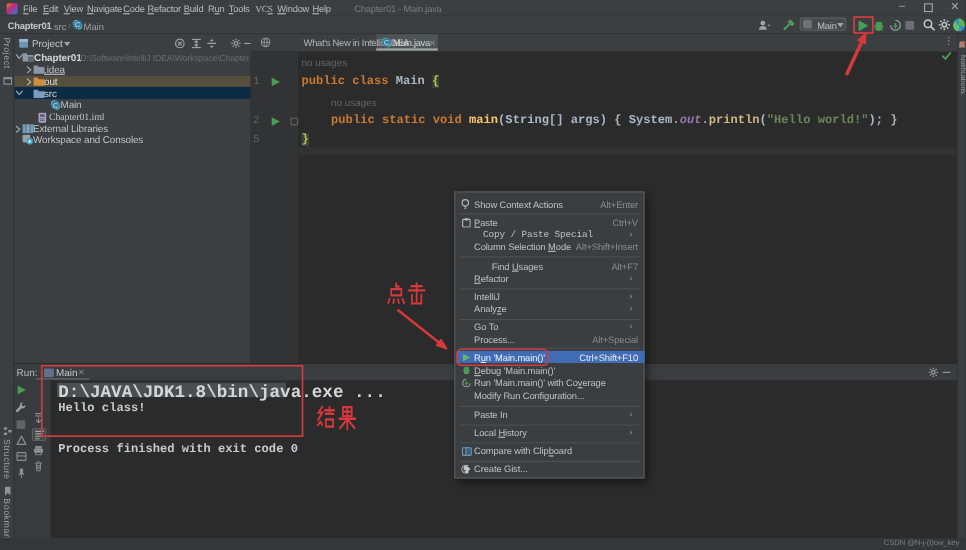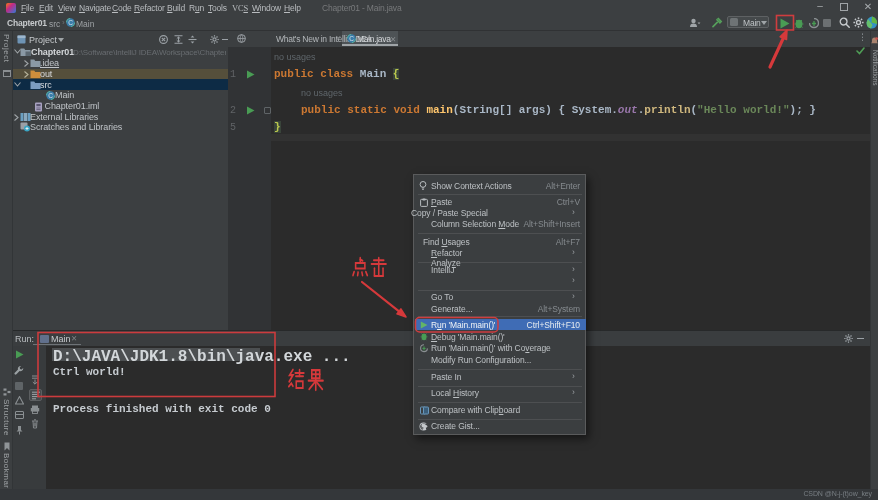--- a/index.html
+++ b/index.html
@@ -188,36 +188,36 @@
         <circle cx="4.5" cy="4.5" r="4.2" fill="#3a7ca8"></circle>
         <circle cx="4.5" cy="4.5" r="4.2" fill="none" stroke="#55b0a0" stroke-width="1" stroke-dasharray="6 7"></circle>
         <text x="4.5" y="6.8" font-size="6.5" fill="#d8e4ea" text-anchor="middle" font-family="Liberation Sans">C</text>
       </svg>
     <div class="abs" style="left:55px;top:90px;">Main</div>
     <svg class="abs" style="left:34px;top:101.5px;" width="9" height="10" viewBox="0 0 9 10">
         <rect x="1" y="0.5" width="7" height="9" rx="1" fill="#a8a2c0"></rect>
         <rect x="2.4" y="2" width="4.2" height="2.2" fill="#595470"></rect>
         <path d="M2.4 6 H6.6 M2.4 7.6 H6.6" stroke="#595470" stroke-width="0.8"></path>
       </svg>
-    <div class="abs" style="left:44.5px;top:101px;">Chapter01.iml</div>
+    <div class="abs" style="left:44.5px;top:101px;font-family:Liberation Serif, serif;">Chapter01.iml</div>
     <svg class="abs" style="left:14px;top:113.5px;" width="5" height="7" viewBox="0 0 5 7">
         <path d="M0.5 0.5 L4 3.5 L0.5 6.5" fill="none" stroke="#9fa4a7" stroke-width="1.1"></path>
       </svg>
     <svg class="abs" style="left:20px;top:112px;" width="11" height="10" viewBox="0 0 11 10">
         <rect x="0.5" y="1" width="3" height="8" fill="#6a9fc2"></rect>
         <rect x="4" y="1" width="3" height="8" fill="#8aa8be"></rect>
         <rect x="7.5" y="1" width="3" height="8" fill="#6a9fc2"></rect>
       </svg>
     <div class="abs" style="left:30px;top:111.5px;">External Libraries</div>
     <svg class="abs" style="left:20px;top:122px;" width="11" height="10" viewBox="0 0 11 10">
         <rect x="0.5" y="0.5" width="7" height="7" rx="1" fill="#9aa0a6"></rect>
         <circle cx="7" cy="6.5" r="3" fill="#3aa5c4"></circle>
         <path d="M5.5 6.5 H8.5 M7 5 V8" stroke="#e8f4f8" stroke-width="0.9"></path>
       </svg>
-    <div class="abs" style="left:30px;top:121.5px;">Scratches and Libraries</div>
+    <div class="abs" style="left:30px;top:121.5px;">Workspace and Consoles</div>
   </div>
 
   <div class="abs" style="left:228px;top:31px;width:642px;height:16px;background:#3c3f41;"></div>
   <div class="abs" style="left:342px;top:31px;width:56px;height:15px;background:#4e5356;"></div>
   <div class="abs" style="left:342px;top:44px;width:56px;height:2px;background:#9fa4a7;"></div>
   <svg class="abs" style="left:237px;top:34px;" width="9" height="9" viewBox="0 0 9 9">
       <circle cx="4.5" cy="4.5" r="3.9" fill="none" stroke="#9aa0a4" stroke-width="1"></circle>
       <path d="M0.6 4.5 H8.4 M4.5 0.6 C2.6 2.6 2.6 6.4 4.5 8.4 M4.5 0.6 C6.4 2.6 6.4 6.4 4.5 8.4" fill="none" stroke="#9aa0a4" stroke-width="0.8"></path>
     </svg>
   <div class="abs" style="left:248px;top:34px;font-size:8.5px;letter-spacing:-0.25px;color:#b3b7ba;margin-left:28px;">What's New in IntelliJ IDEA</div>
@@ -313,21 +313,21 @@
         <rect x="2" y="0.5" width="6" height="2.5" fill="#8a8f92"></rect>
         <rect x="0.8" y="3" width="8.4" height="3.4" fill="#8a8f92"></rect>
         <rect x="2.5" y="6" width="5" height="2.5" fill="none" stroke="#8a8f92" stroke-width="0.9"></rect>
       </svg>
     <svg class="abs" style="left:31px;top:419px;" width="8" height="10" viewBox="0 0 8 10">
         <path d="M1 2 H7 M2 2 L2.5 9 H5.5 L6 2 M3 0.8 H5" fill="none" stroke="#8a8f92" stroke-width="0.9"></path>
         <path d="M3.3 3.5 V7.5 M4.7 3.5 V7.5" stroke="#8a8f92" stroke-width="0.8"></path>
       </svg>
     <div class="abs" style="left:51.5px;top:347.5px;width:208px;height:13px;background:#4c4f51;"></div>
     <div class="abs mono" style="left:53px;top:348px;font-size:16px;font-weight:bold;color:#d3d7da;white-space:pre;">D:\JAVA\JDK1.8\bin\java.exe ...</div>
-    <div class="abs mono" style="left:53px;top:366px;font-size:11px;font-weight:bold;color:#c6cbd0;white-space:pre;">Ctrl world!</div>
+    <div class="abs mono" style="left:53px;top:366px;font-size:11px;font-weight:bold;color:#c6cbd0;white-space:pre;">Hello class!</div>
     <div class="abs mono" style="left:53px;top:402.5px;font-size:11px;font-weight:bold;color:#c6cbd0;white-space:pre;">Process finished with exit code 0</div>
   </div>
 
   <div class="abs" style="left:0px;top:489px;width:878px;height:11px;background:#34373a;"></div>
   <div class="abs" style="right:6px;top:489.5px;font-size:7px;letter-spacing:-0.1px;color:#787e83;">CSDN @N-j-(t)ow_key</div>
 
   <div class="abs" id="popup" style="left:413px;top:174px;width:173px;height:261px;background:#3b3e40;border:1px solid #5a5b5c;box-shadow:3px 4px 8px rgba(0,0,0,0.5);"></div>
   <div class="abs" id="popup-items" style="left:0;top:0;font-size:8.5px;letter-spacing:-0.1px;color:#bdc1c4;">
     <div class="abs" style="left:414.5px;top:319px;width:171px;height:11px;background:#3f6cb5;"></div>
     <svg class="abs" style="left:419px;top:181px;" width="8" height="10" viewBox="0 0 8 10">
@@ -336,39 +336,39 @@
       </svg>
     <div class="abs" style="left:431px;top:180.5px;">Show Context Actions</div>
     <div class="abs" style="left:431px;top:180.5px;width:149px;text-align:right;color:#868b8f;">Alt+Enter</div>
     <div class="abs" style="left:418px;top:193.5px;width:164px;height:1px;background:#4d4f51;"></div>
     <svg class="abs" style="left:419.5px;top:198px;" width="8" height="9" viewBox="0 0 8 9">
         <rect x="0.6" y="1.4" width="6.8" height="7" rx="0.8" fill="none" stroke="#b8bcbf" stroke-width="1"></rect>
         <rect x="2.4" y="0.4" width="3.2" height="2" rx="0.6" fill="#b8bcbf"></rect>
       </svg>
     <div class="abs" style="left:431px;top:197px;"><u>P</u>aste</div>
     <div class="abs" style="left:431px;top:197px;width:149px;text-align:right;color:#868b8f;">Ctrl+V</div>
-    <div class="abs" style="left:411px;top:208px;">Copy / Paste Special</div>
+    <div class="abs" style="left:439px;top:208px;font-family:Liberation Mono, monospace;">Copy / Paste Special</div>
     <div class="abs" style="left:572px;top:207px;color:#9ba0a4;">›</div>
     <div class="abs" style="left:431px;top:219px;">Column Selection <u>M</u>ode</div>
     <div class="abs" style="left:431px;top:219px;width:149px;text-align:right;color:#868b8f;">Alt+Shift+Insert</div>
     <div class="abs" style="left:418px;top:233px;width:164px;height:1px;background:#4d4f51;"></div>
-    <div class="abs" style="left:423px;top:236.5px;">Find <u>U</u>sages</div>
+    <div class="abs" style="left:447px;top:236.5px;">Find <u>U</u>sages</div>
     <div class="abs" style="left:431px;top:236.5px;width:149px;text-align:right;color:#868b8f;">Alt+F7</div>
     <div class="abs" style="left:431px;top:248px;"><u>R</u>efactor</div>
     <div class="abs" style="left:572px;top:247px;color:#9ba0a4;">›</div>
     <div class="abs" style="left:418px;top:261.5px;width:164px;height:1px;background:#4d4f51;"></div>
     <div class="abs" style="left:431px;top:264.5px;">IntelliJ</div>
     <div class="abs" style="left:572px;top:263.5px;color:#9ba0a4;">›</div>
-    <div class="abs" style="left:431px;top:258px;">Analy<u>z</u>e</div>
+    <div class="abs" style="left:431px;top:276px;">Analy<u>z</u>e</div>
     <div class="abs" style="left:572px;top:275px;color:#9ba0a4;">›</div>
     <div class="abs" style="left:418px;top:289.5px;width:164px;height:1px;background:#4d4f51;"></div>
     <div class="abs" style="left:431px;top:291.5px;">Go To</div>
     <div class="abs" style="left:572px;top:290.5px;color:#9ba0a4;">›</div>
-    <div class="abs" style="left:431px;top:304px;">Generate...</div>
-    <div class="abs" style="left:431px;top:304px;width:149px;text-align:right;color:#868b8f;">Alt+System</div>
+    <div class="abs" style="left:431px;top:304px;">Process...</div>
+    <div class="abs" style="left:431px;top:304px;width:149px;text-align:right;color:#868b8f;">Alt+Special</div>
     <div class="abs" style="left:418px;top:316px;width:164px;height:1px;background:#4d4f51;"></div>
     <svg class="abs" style="left:420px;top:320.5px;" width="8" height="8" viewBox="0 0 8 8">
         <path d="M0.8 0.5 L7.5 4 L0.8 7.5 Z" fill="#63b568"></path>
       </svg>
     <div class="abs" style="left:431px;top:319.5px;color:#eef2f5;">R<u>u</u>n 'Main.main()'</div>
     <div class="abs" style="left:431px;top:319.5px;width:149px;text-align:right;color:#e6ebef;">Ctrl+Shift+F10</div>
     <svg class="abs" style="left:419.5px;top:332px;" width="8" height="9" viewBox="0 0 8 9">
         <ellipse cx="4" cy="4.8" rx="2.6" ry="3.4" fill="#499c54"></ellipse>
         <path d="M1.6 1.6 L2.8 2.8 M6.4 1.6 L5.2 2.8 M0.6 4.8 L1.4 4.8 M7.4 4.8 L6.6 4.8 M1.6 7.8 L2.8 7 M6.4 7.8 L5.2 7" stroke="#499c54" stroke-width="0.8"></path>
       </svg>

